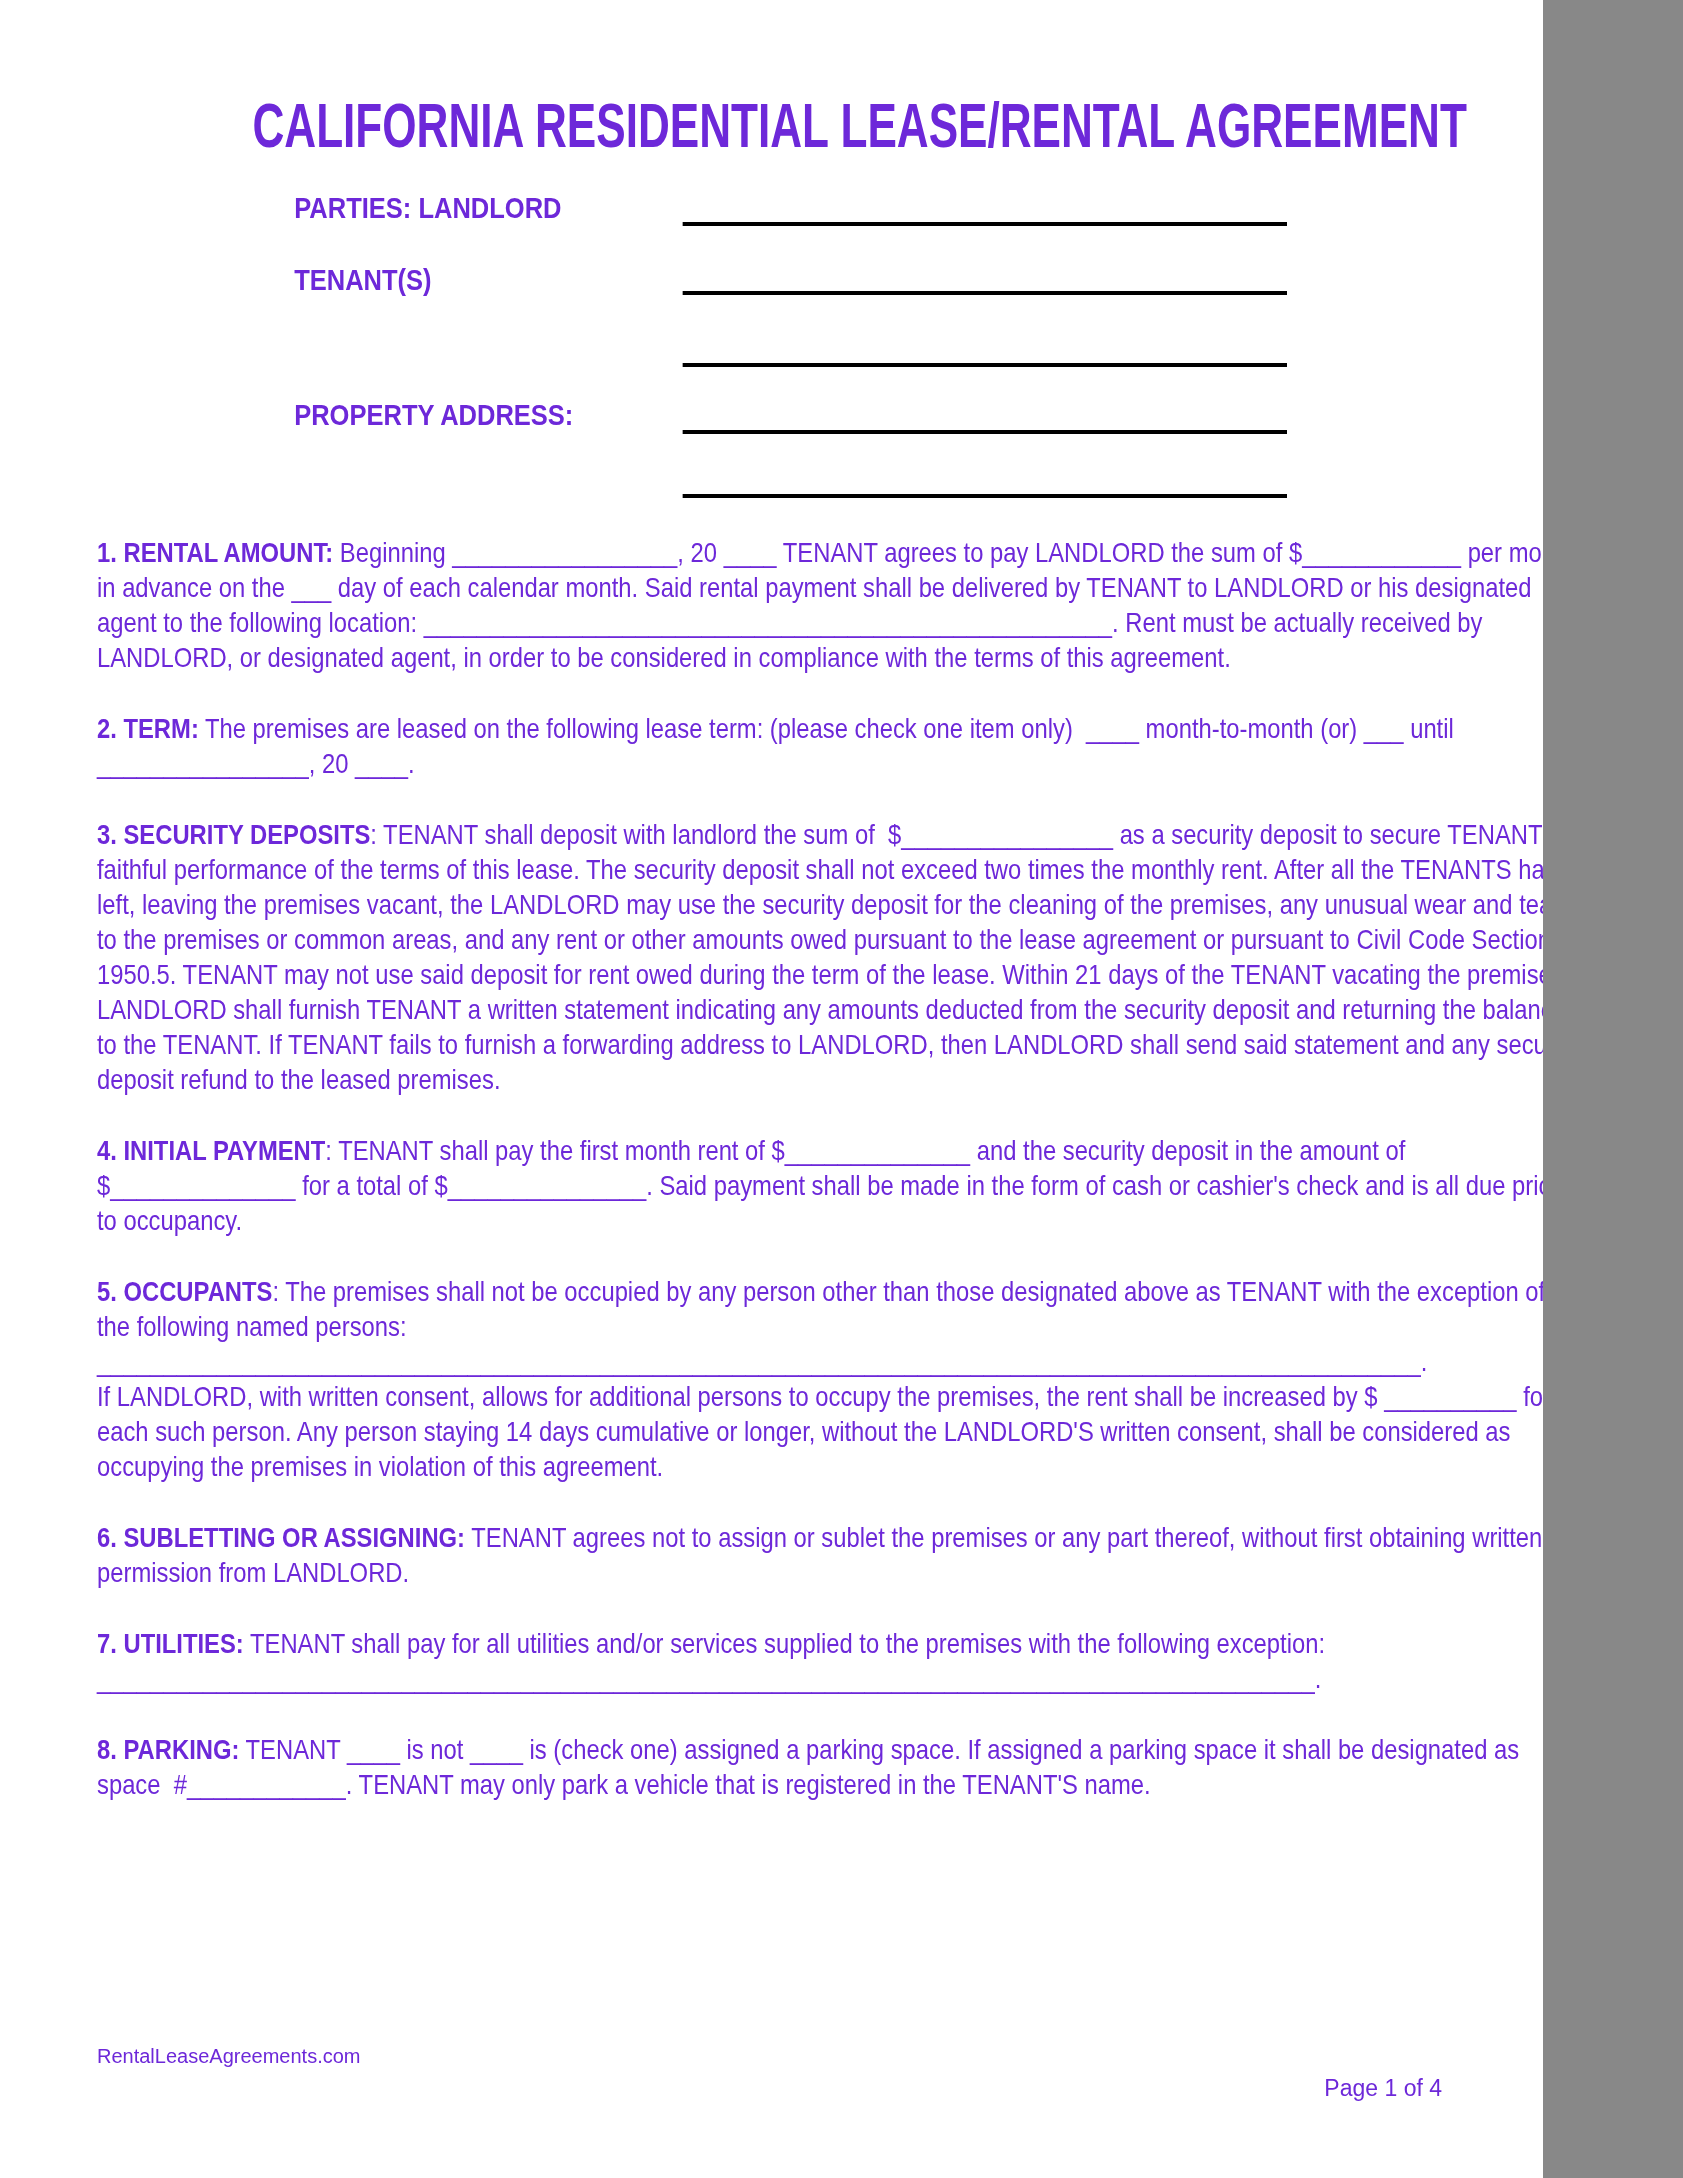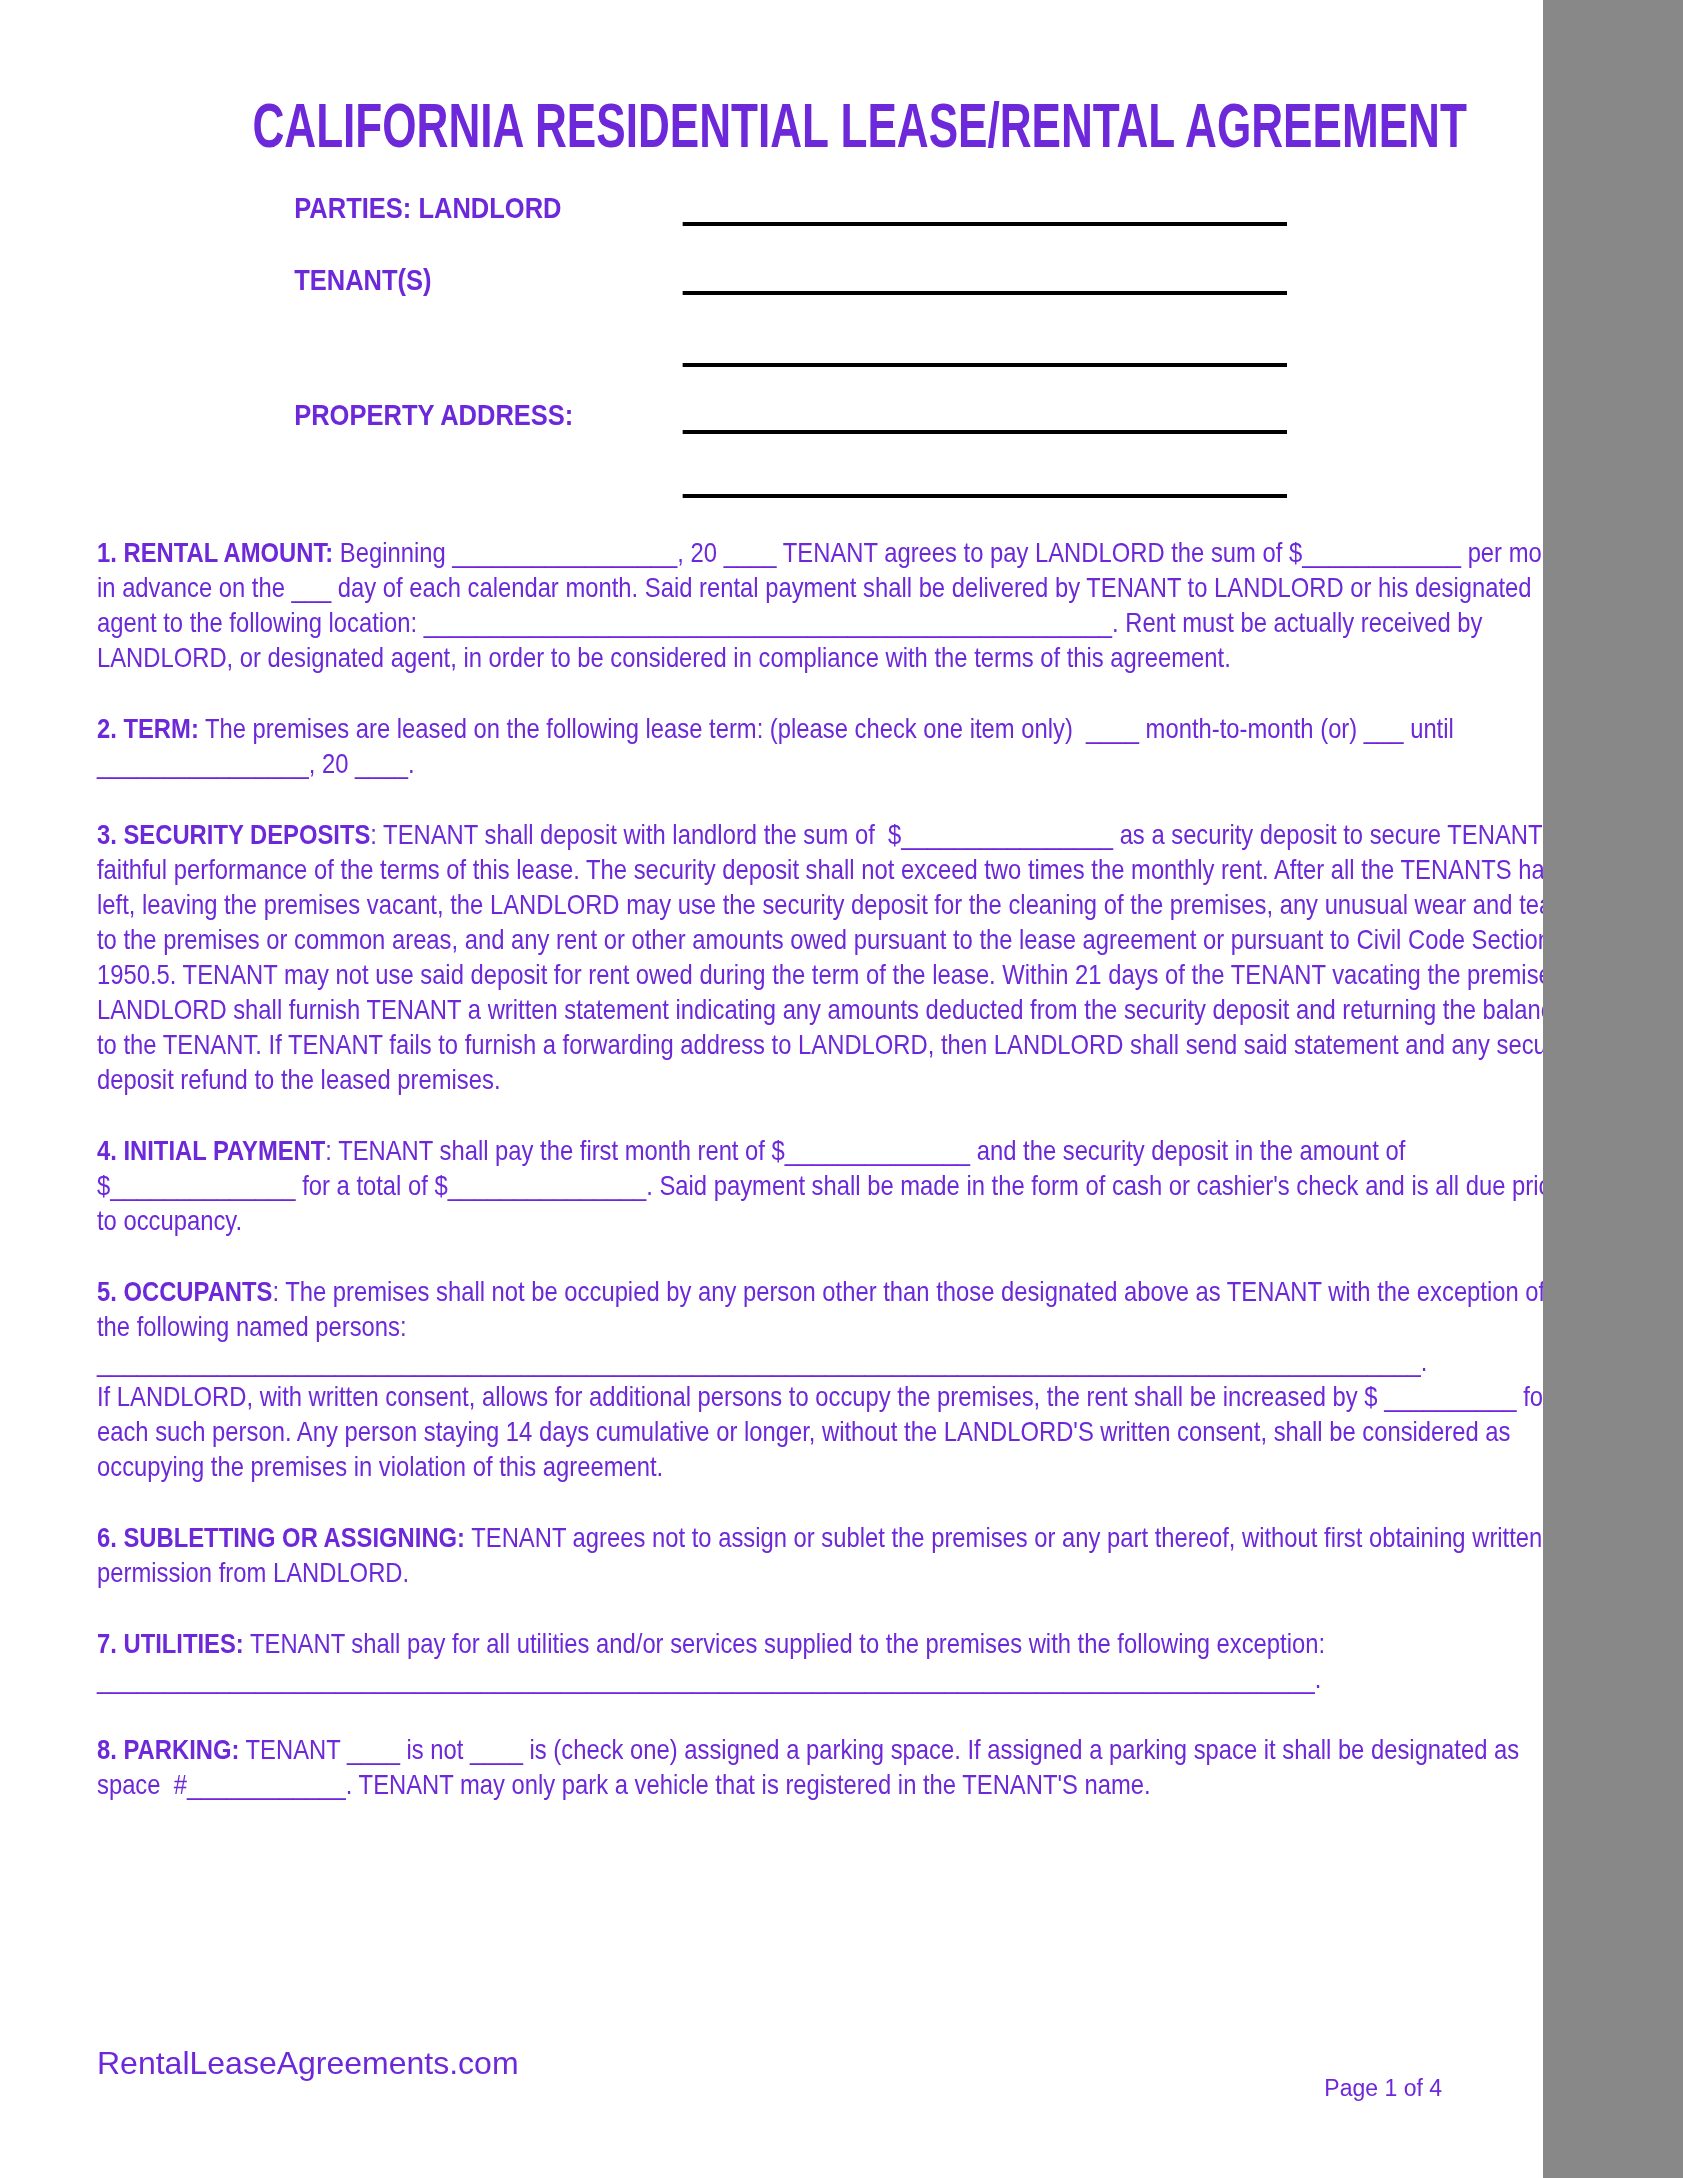--- a/index.html
+++ b/index.html
@@ -40,21 +40,21 @@
   .parties .p-line{
     position:absolute;
     left:689px;width:711px;height:0;
     border-top:4px solid #000;
   }
   .body-text{ top:535px; font-size:28px; line-height:35px; }
   .sec{ margin:0 0 36px 0; white-space:pre-wrap; }
   .sec b{ font-weight:bold; }
   .footer-site{
     position:absolute;left:97px;top:2045px;
-    font-size:32px;
+    font-size:20px;
   }
   .footer-page{
     position:absolute;right:101px;top:2075px;
     font-size:23px;
   }
 </style>
 </head>
 <body>
 
 <div class="page">

